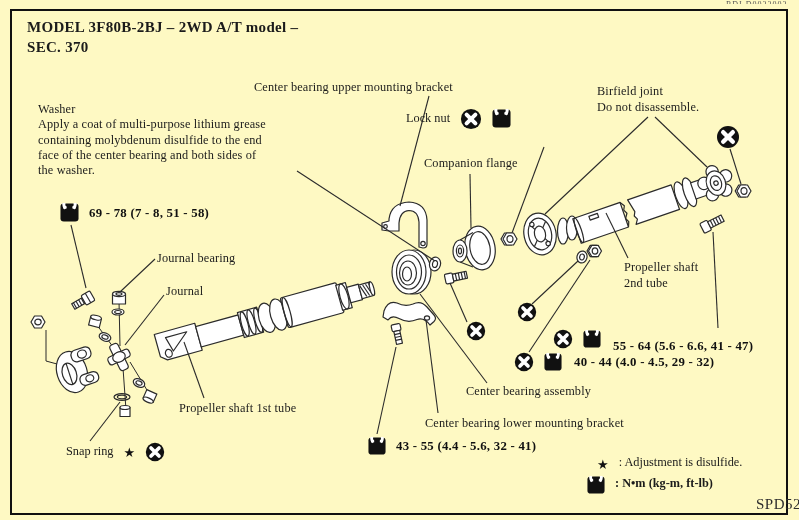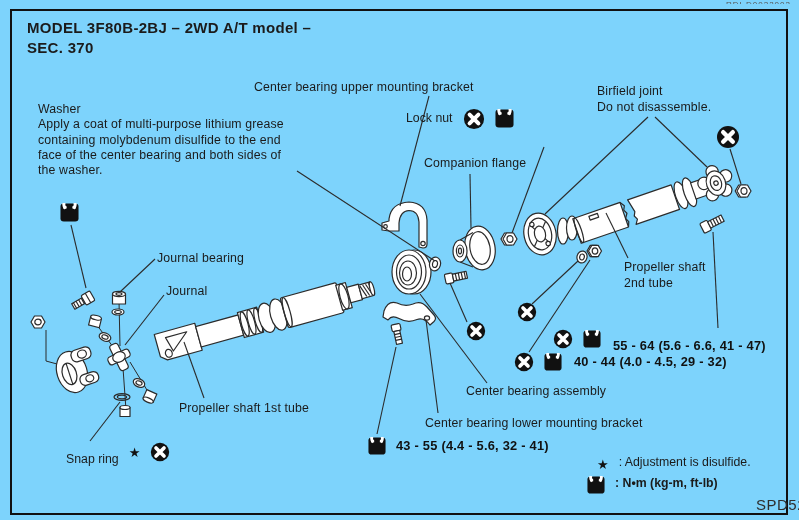--- a/index.html
+++ b/index.html
@@ -1,17 +1,17 @@
 <!DOCTYPE html>
 <html><head>
 <meta charset="utf-8">
 <style>
   html,body{margin:0;padding:0;background:#fff;}
-  #page{position:relative;width:799px;height:520px;background:#7dd3fc;overflow:hidden;
-        font-family:Liberation Sans, sans-serif;color:#1b1b1b;}
+  #page{position:relative;width:799px;height:520px;background:#fef9c3;overflow:hidden;
+        font-family:Liberation Serif, serif;color:#1b1b1b;}
   #frame{position:absolute;left:10px;top:9px;width:774px;height:502px;border:2px solid #111;}
   .lbl{position:absolute;font-size:12.3px;line-height:16px;letter-spacing:.15px;
        white-space:pre-line;color:#1b1b1b;}
   .title{position:absolute;font-size:15px;font-weight:bold;letter-spacing:.3px;white-space:nowrap;}
   .row{position:absolute;display:flex;align-items:flex-start;gap:10px;white-space:nowrap;}
   .val{font-weight:bold;font-size:12.8px;letter-spacing:.25px;line-height:18px;color:#111;}
   .lbl-inline{font-size:12.3px;margin-top:3px;}
   .ico{display:inline-block;flex:0 0 auto;}
   .ico svg{display:block;width:100%;height:100%;}
   .vcol{display:flex;flex-direction:column;margin-top:1px;}
@@ -294,20 +294,21 @@
 
   <div class="row" style="left:60px;top:203px;">
     <span class="ico" style="width:19px;height:19px;">
         <svg viewBox="0 0 20 20">
           <rect x="0.5" y="0.5" width="19" height="19" rx="3.5" fill="#111"></rect>
           <path d="M5.8 5.8 A6 6 0 1 1 14.2 5.8" stroke="#fff" stroke-width="3.2" fill="none"></path>
           <rect x="3.4" y="3.2" width="3.4" height="2.8" fill="#fff"></rect>
           <rect x="13.2" y="3.2" width="3.4" height="2.8" fill="#fff"></rect>
         </svg>
       </span>
+    <span class="val" style="margin-top:1px;">69 - 78 (7 - 8, 51 - 58)</span>
   </div>
 
   <div class="row" style="left:406px;top:108px;">
     <span class="lbl-inline">Lock nut</span>
     <span class="ico" style="width:22px;height:22px;">
         <svg viewBox="0 0 24 24">
           <circle cx="12" cy="12" r="11" fill="#111"></circle>
           <path d="M7.2 7.2 L16.8 16.8 M16.8 7.2 L7.2 16.8" stroke="#fff" stroke-width="4.4" stroke-linecap="round"></path>
         </svg>
       </span>
@@ -363,21 +364,21 @@
           <rect x="0.5" y="0.5" width="19" height="19" rx="3.5" fill="#111"></rect>
           <path d="M5.8 5.8 A6 6 0 1 1 14.2 5.8" stroke="#fff" stroke-width="3.2" fill="none"></path>
           <rect x="3.4" y="3.2" width="3.4" height="2.8" fill="#fff"></rect>
           <rect x="13.2" y="3.2" width="3.4" height="2.8" fill="#fff"></rect>
         </svg>
       </span>
     <span class="val" style="margin-top:0px;">43 - 55 (4.4 - 5.6, 32 - 41)</span>
   </div>
 
   <div class="row" style="left:66px;top:442px;">
-    <span class="lbl-inline" style="margin-top:10px;">Snap ring</span>
+    <span class="lbl-inline" style="margin-top:2px;">Snap ring</span>
     <span class="star" style="margin-top:2px;">★</span>
     <span class="ico" style="width:20px;height:20px;">
         <svg viewBox="0 0 24 24">
           <circle cx="12" cy="12" r="11" fill="#111"></circle>
           <path d="M7.2 7.2 L16.8 16.8 M16.8 7.2 L7.2 16.8" stroke="#fff" stroke-width="4.4" stroke-linecap="round"></path>
         </svg>
       </span>
   </div>
 
   <span class="ico" style="position:absolute;left:517px;top:302px;width:20px;height:20px;">

